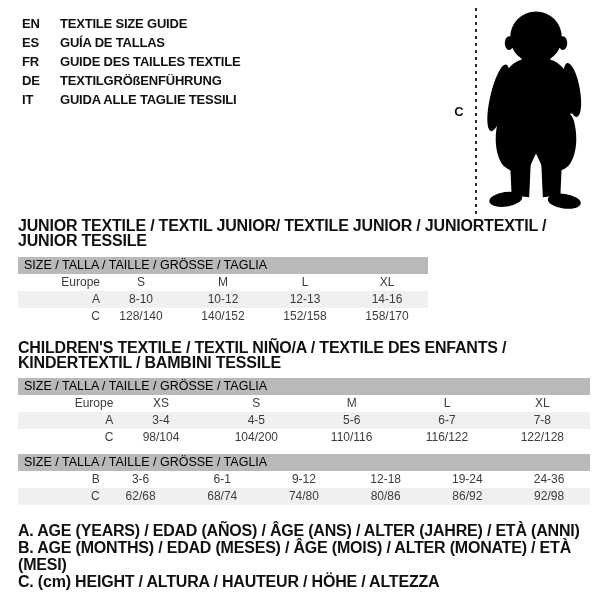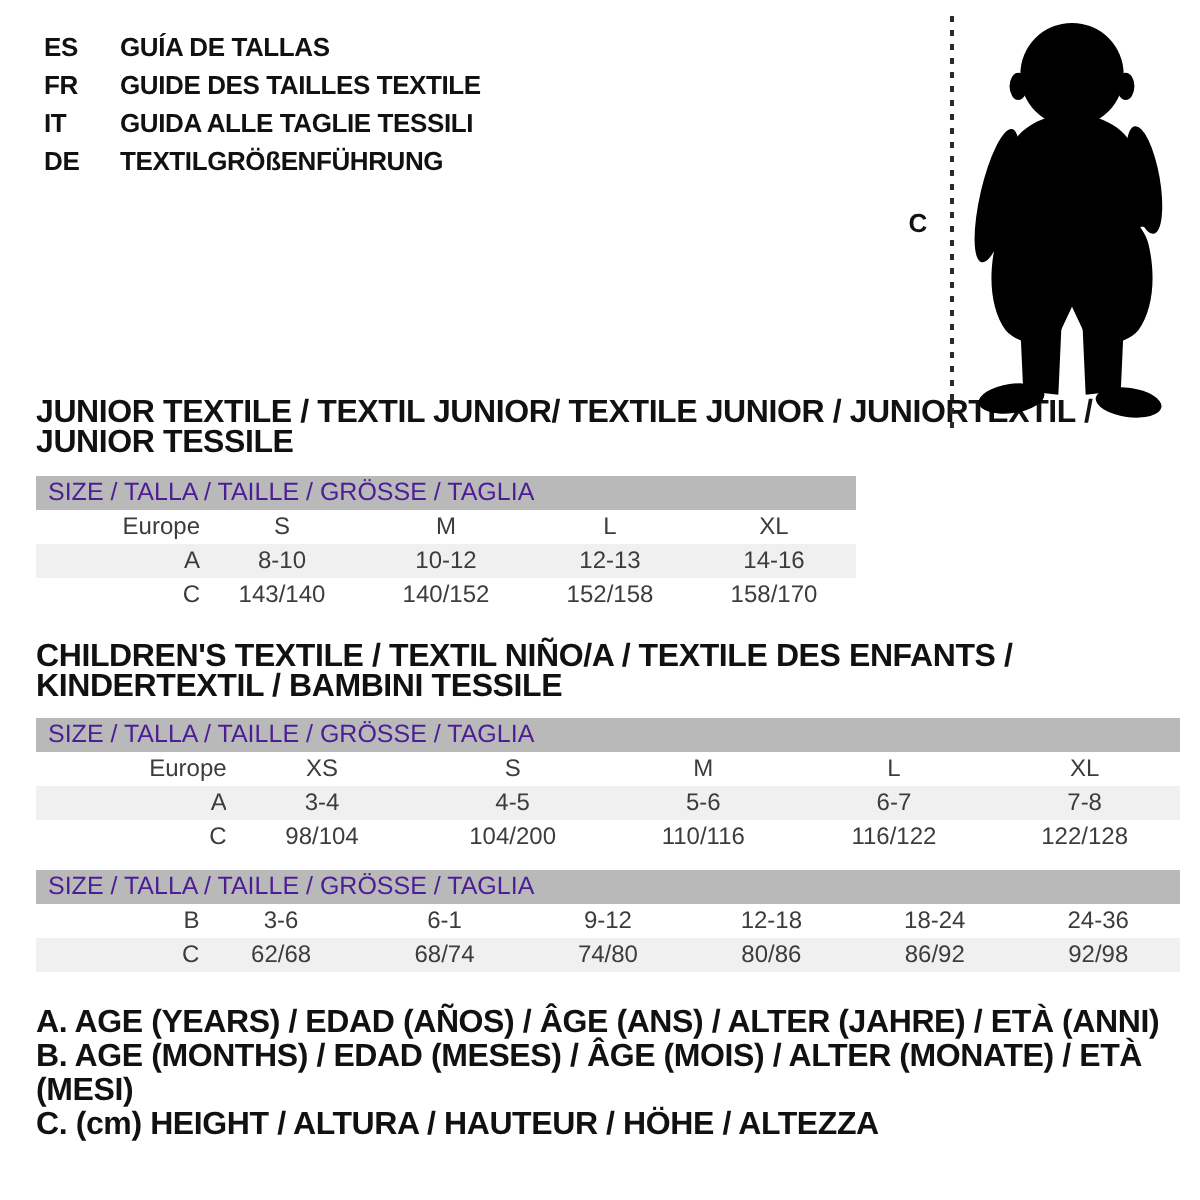--- a/index.html
+++ b/index.html
@@ -27,49 +27,53 @@
   .sec-title.t3{margin-top:12px;line-height:16px;}
 
   
   table.size-table{border-collapse:collapse;table-layout:fixed;margin-left:18px;
     font-size:12px;color:#3c3c3c;}
   table.size-table.narrow{width:410px;margin-top:9px;}
   table.size-table.wide{width:572px;margin-top:8px;}
   table.size-table td{height:17px;padding:0;line-height:17px;text-align:center;
     white-space:nowrap;overflow:hidden;}
   table.size-table td.lbl{text-align:right;padding-left:5px;width:72px;}
-  table.size-table tr.head-row td{background:#b9b9b9;color:#4c1d95;text-align:left;
+  table.size-table tr.head-row td{background:#b9b9b9;color:#000000;text-align:left;
     padding-left:6px;font-size:12.5px;}
   table.size-table tr.alt td{background:#f0f0f0;}
 
   
   .notes{margin:17px 0 0 18px;}
   .note-line{font-size:16px;font-weight:700;line-height:17px;letter-spacing:-0.2px;}
 </style>
 </head>
 <body>
 
 <div class="page">
 
   <div class="lang-block">
     <div class="lang-row">
+      <span class="lang-code">EN</span>
+      <span class="lang-label">TEXTILE SIZE GUIDE</span>
+    </div>
+    <div class="lang-row">
       <span class="lang-code">ES</span>
       <span class="lang-label">GUÍA DE TALLAS</span>
     </div>
     <div class="lang-row">
       <span class="lang-code">FR</span>
       <span class="lang-label">GUIDE DES TAILLES TEXTILE</span>
     </div>
     <div class="lang-row">
+      <span class="lang-code">DE</span>
+      <span class="lang-label">TEXTILGRÖßENFÜHRUNG</span>
+    </div>
+    <div class="lang-row">
       <span class="lang-code">IT</span>
       <span class="lang-label">GUIDA ALLE TAGLIE TESSILI</span>
-    </div>
-    <div class="lang-row">
-      <span class="lang-code">DE</span>
-      <span class="lang-label">TEXTILGRÖßENFÜHRUNG</span>
     </div>
   </div>
 
   <div class="figure">
     <div class="dashed-line"></div>
     <div class="measure-label">C</div>
     <svg class="silhouette" width="108" height="200" viewBox="0 0 110 205">
       <g fill="#000000">
         <ellipse cx="55" cy="28" rx="26.5" ry="26.5"></ellipse>
         <ellipse cx="27.5" cy="34" rx="4.5" ry="7"></ellipse>
@@ -102,21 +106,21 @@
     </tr>
     <tr class="alt">
       <td class="lbl">A</td>
       <td>8-10</td>
       <td>10-12</td>
       <td>12-13</td>
       <td>14-16</td>
     </tr>
     <tr>
       <td class="lbl">C</td>
-      <td>143/140</td>
+      <td>128/140</td>
       <td>140/152</td>
       <td>152/158</td>
       <td>158/170</td>
     </tr>
   </tbody>
     </table>
 
   <div class="sec-title t2">CHILDREN'S TEXTILE / TEXTIL NIÑO/A / TEXTILE DES ENFANTS / KINDERTEXTIL / BAMBINI TESSILE</div>
   <table class="size-table wide">
     <tbody>
@@ -154,21 +158,21 @@
     <tbody>
         <tr class="head-row">
       <td colspan="7">SIZE / TALLA / TAILLE / GRÖSSE / TAGLIA</td>
     </tr>
     <tr>
       <td class="lbl">B</td>
       <td>3-6</td>
       <td>6-1</td>
       <td>9-12</td>
       <td>12-18</td>
-      <td>18-24</td>
+      <td>19-24</td>
       <td>24-36</td>
     </tr>
     <tr class="alt">
       <td class="lbl">C</td>
       <td>62/68</td>
       <td>68/74</td>
       <td>74/80</td>
       <td>80/86</td>
       <td>86/92</td>
       <td>92/98</td>

